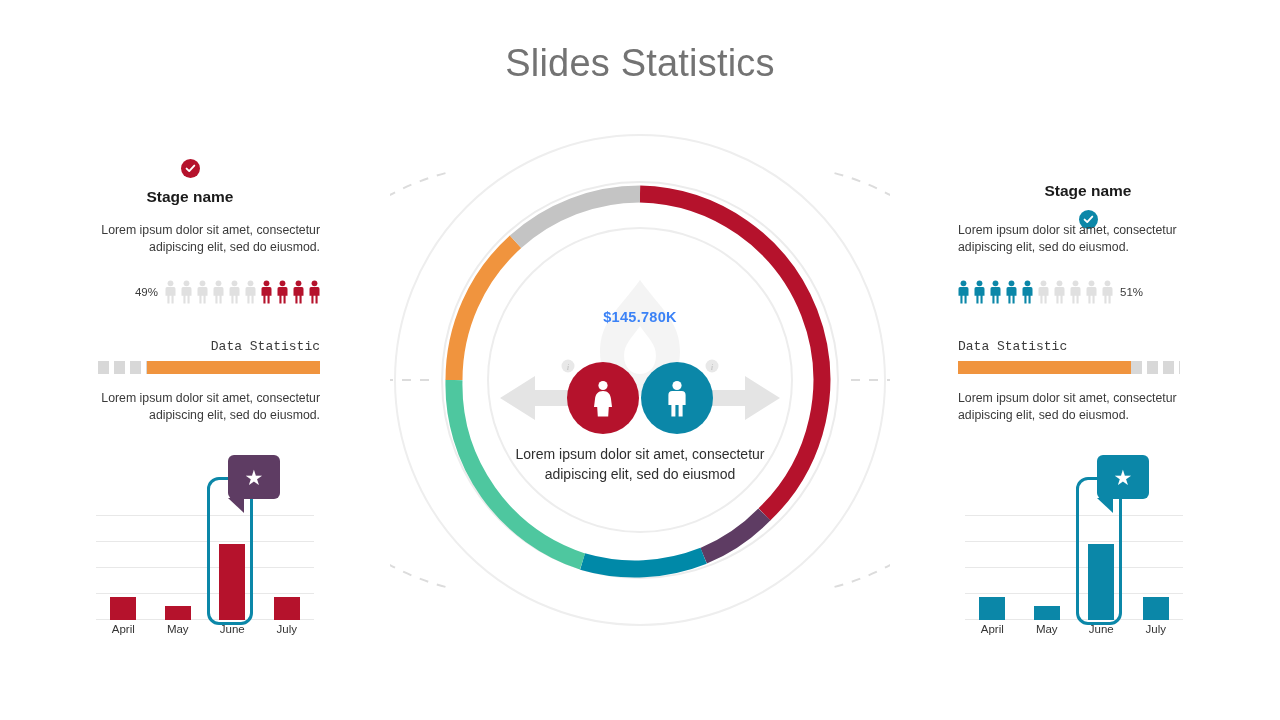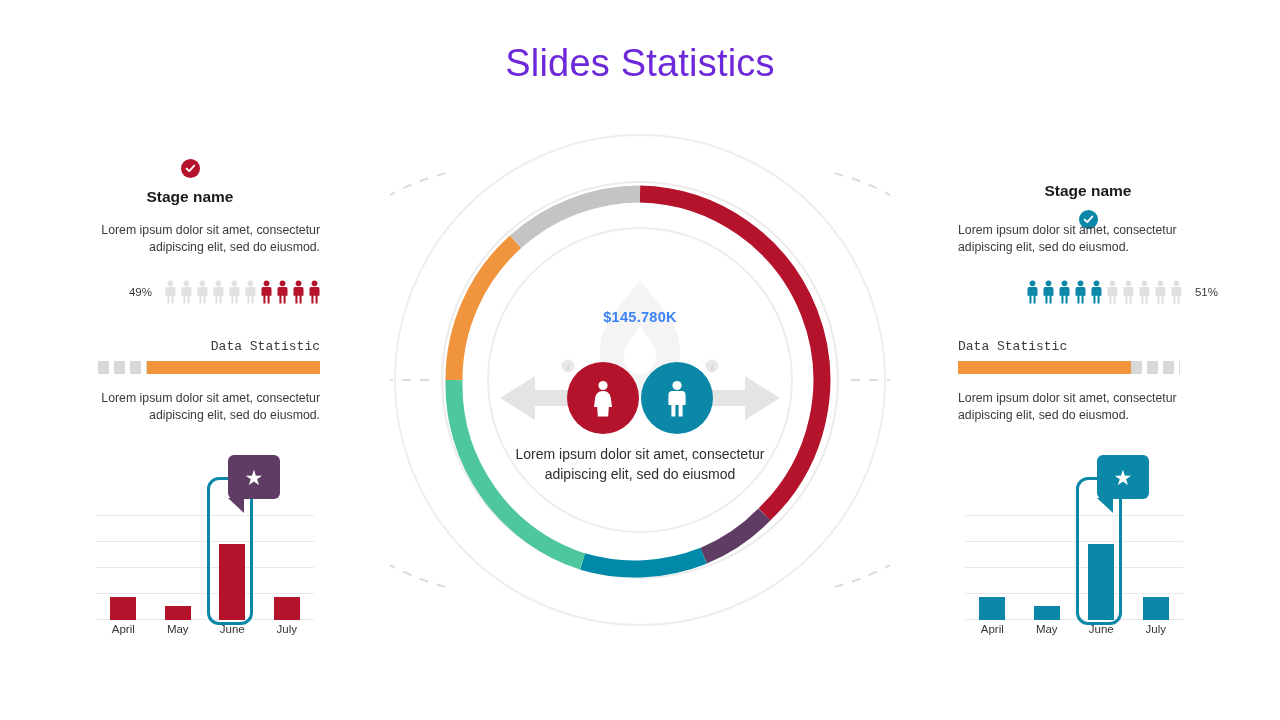--- a/index.html
+++ b/index.html
@@ -21,21 +21,21 @@
   }
   
   .title {
     position: absolute;
     top: 42px;
     left: 0;
     width: 1280px;
     text-align: center;
     font-size: 38px;
     font-weight: 400;
-    color: #6d28d9;
+    color: #737373;
     letter-spacing: 0.2px;
   }
   
   .panel {
     position: absolute;
     top: 182px;
     width: 260px;
   }
   .panel.left  { left: 60px;  text-align: right; }
   .panel.right { left: 958px; text-align: left; }
@@ -70,25 +70,25 @@
     margin-top: 16px;
     font-size: 12.3px;
     line-height: 1.42;
     color: #3a3a3a;
   }
   
   .people-row {
     margin-top: 22px;
     display: flex;
     align-items: center;
-    gap: 13px;
+    gap: 7px;
     height: 26px;
   }
   .panel.left .people-row  { justify-content: flex-end; }
-  .panel.right .people-row { justify-content: flex-end; }
+  .panel.right .people-row { justify-content: flex-start; }
   .people-icons {
     display: flex;
     gap: 5px;
     align-items: flex-end;
   }
   .pct {
     font-size: 11.5px;
     color: #3a3a3a;
   }
   .person { width: 11px; height: 24px; display:block; }

